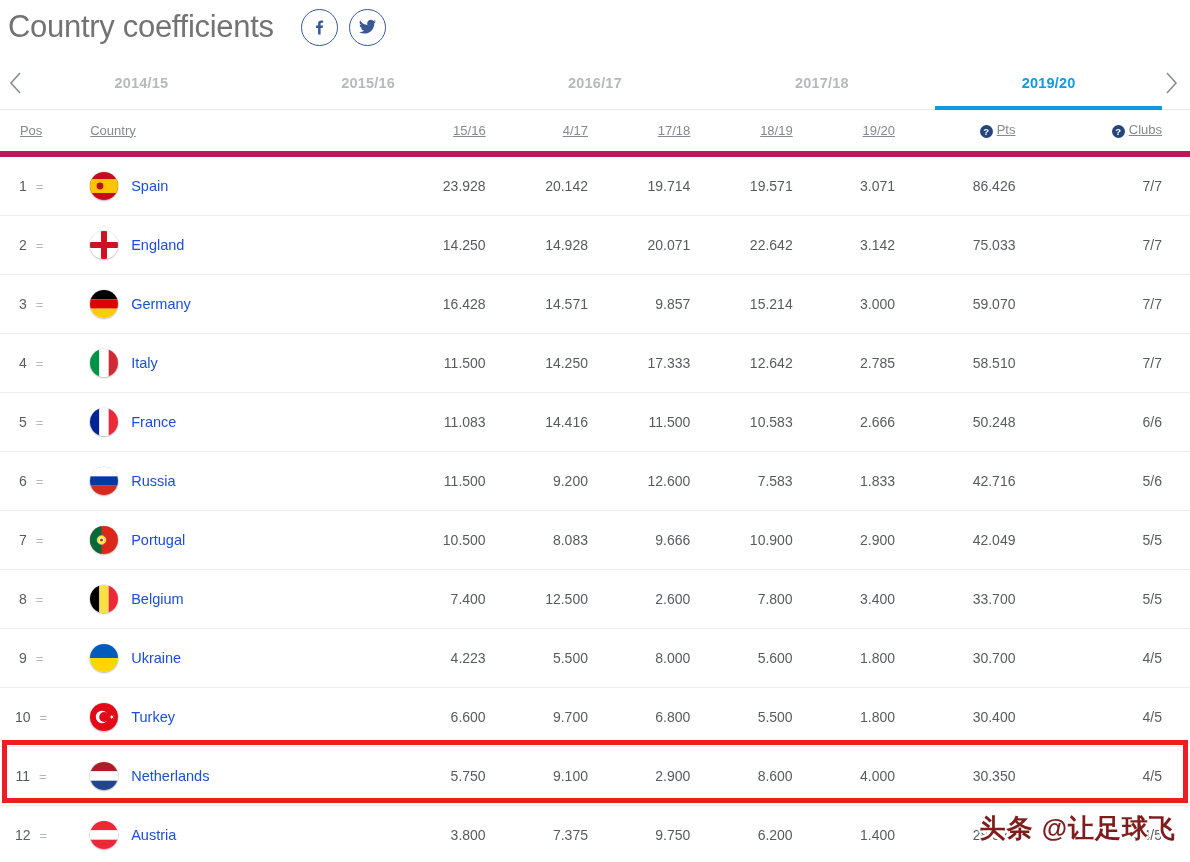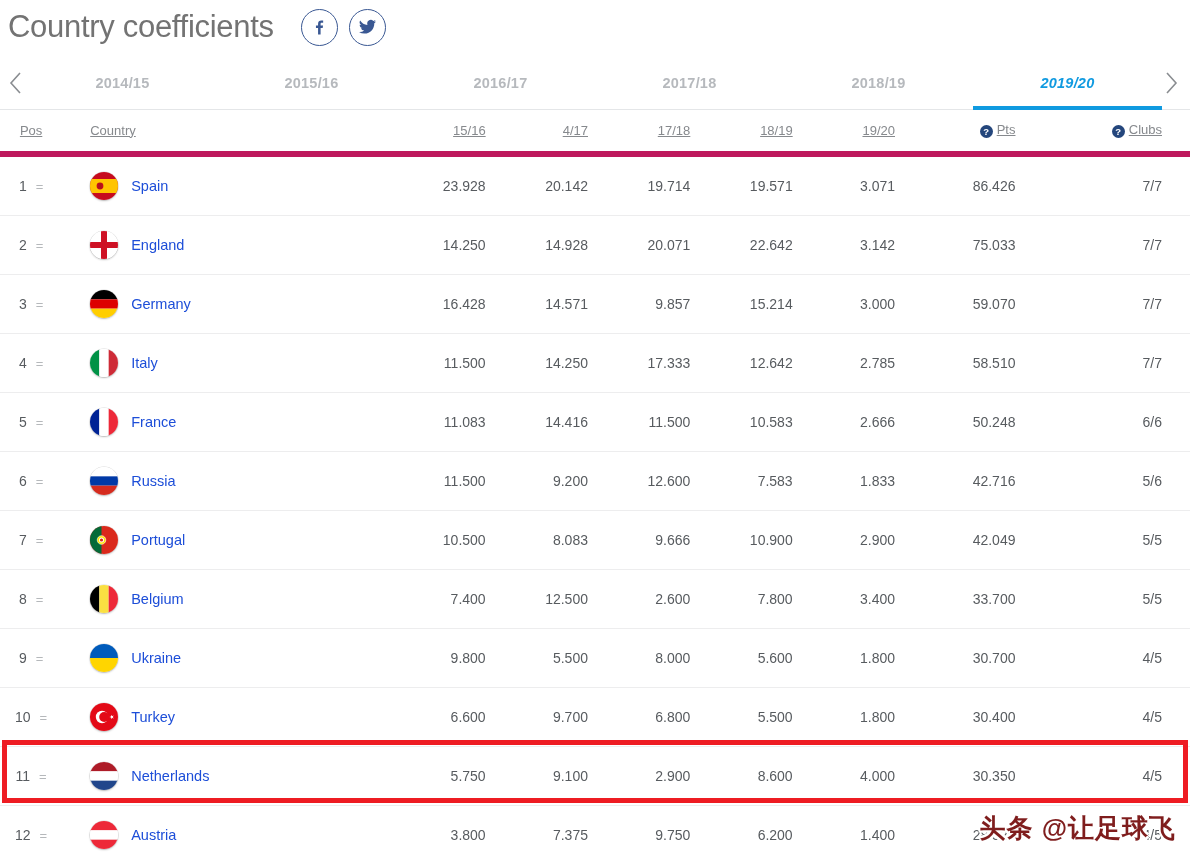--- a/index.html
+++ b/index.html
@@ -86,21 +86,21 @@
     font-weight: bold;
     color: #b6b9bd;
     letter-spacing: 0.2px;
     cursor: pointer;
     height: 100%;
     display: flex;
     align-items: center;
     justify-content: center;
     position: relative;
   }
-  .tab.active { color: #109ae0; font-style: italic; }
+  .tab.active { color: #109ae0; }
   .tab.active::after {
     content: "";
     position: absolute;
     left: 0; right: 0; bottom: -1px;
     height: 4px;
     background: #109ae0;
   }
 
   
   .coef-table {
@@ -241,21 +241,20 @@
   <div class="tab-arrow left">
     <svg width="13" height="22" viewBox="0 0 13 22">
       <path d="M11 1 2 11l9 10" fill="none" stroke="#8a8d91" stroke-width="1.6"></path>
     </svg>
   </div>
   <div class="tabs-track">
     <div class="tab">2014/15</div>
     <div class="tab">2015/16</div>
     <div class="tab">2016/17</div>
     <div class="tab">2017/18</div>
-    <div class="tab">2018/19</div>
     <div class="tab active">2019/20</div>
   </div>
   <div class="tab-arrow right">
     <svg width="13" height="22" viewBox="0 0 13 22">
       <path d="M2 1l9 10-9 10" fill="none" stroke="#8a8d91" stroke-width="1.6"></path>
     </svg>
   </div>
 </div>
 
 <table class="coef-table">
@@ -462,21 +461,21 @@
           <div class="country-cell">
             <span class="flag">
               <svg viewBox="0 0 28 28">
                 <rect width="28" height="14" y="0" fill="#005bbb"></rect>
                 <rect width="28" height="14" y="14" fill="#ffd500"></rect>
               </svg>
             </span>
             <span class="country-name">Ukraine</span>
           </div>
         </td>
-        <td class="td-num">9.800</td>
+        <td class="td-num">4.223</td>
         <td class="td-num">5.500</td>
         <td class="td-num">8.000</td>
         <td class="td-num">5.600</td>
         <td class="td-num">1.800</td>
         <td class="td-pts">30.700</td>
         <td class="td-clubs">4/5</td>
       </tr>
       <tr>
         <td class="td-pos"><span>10</span><span class="eq">=</span></td>
         <td class="td-country">

